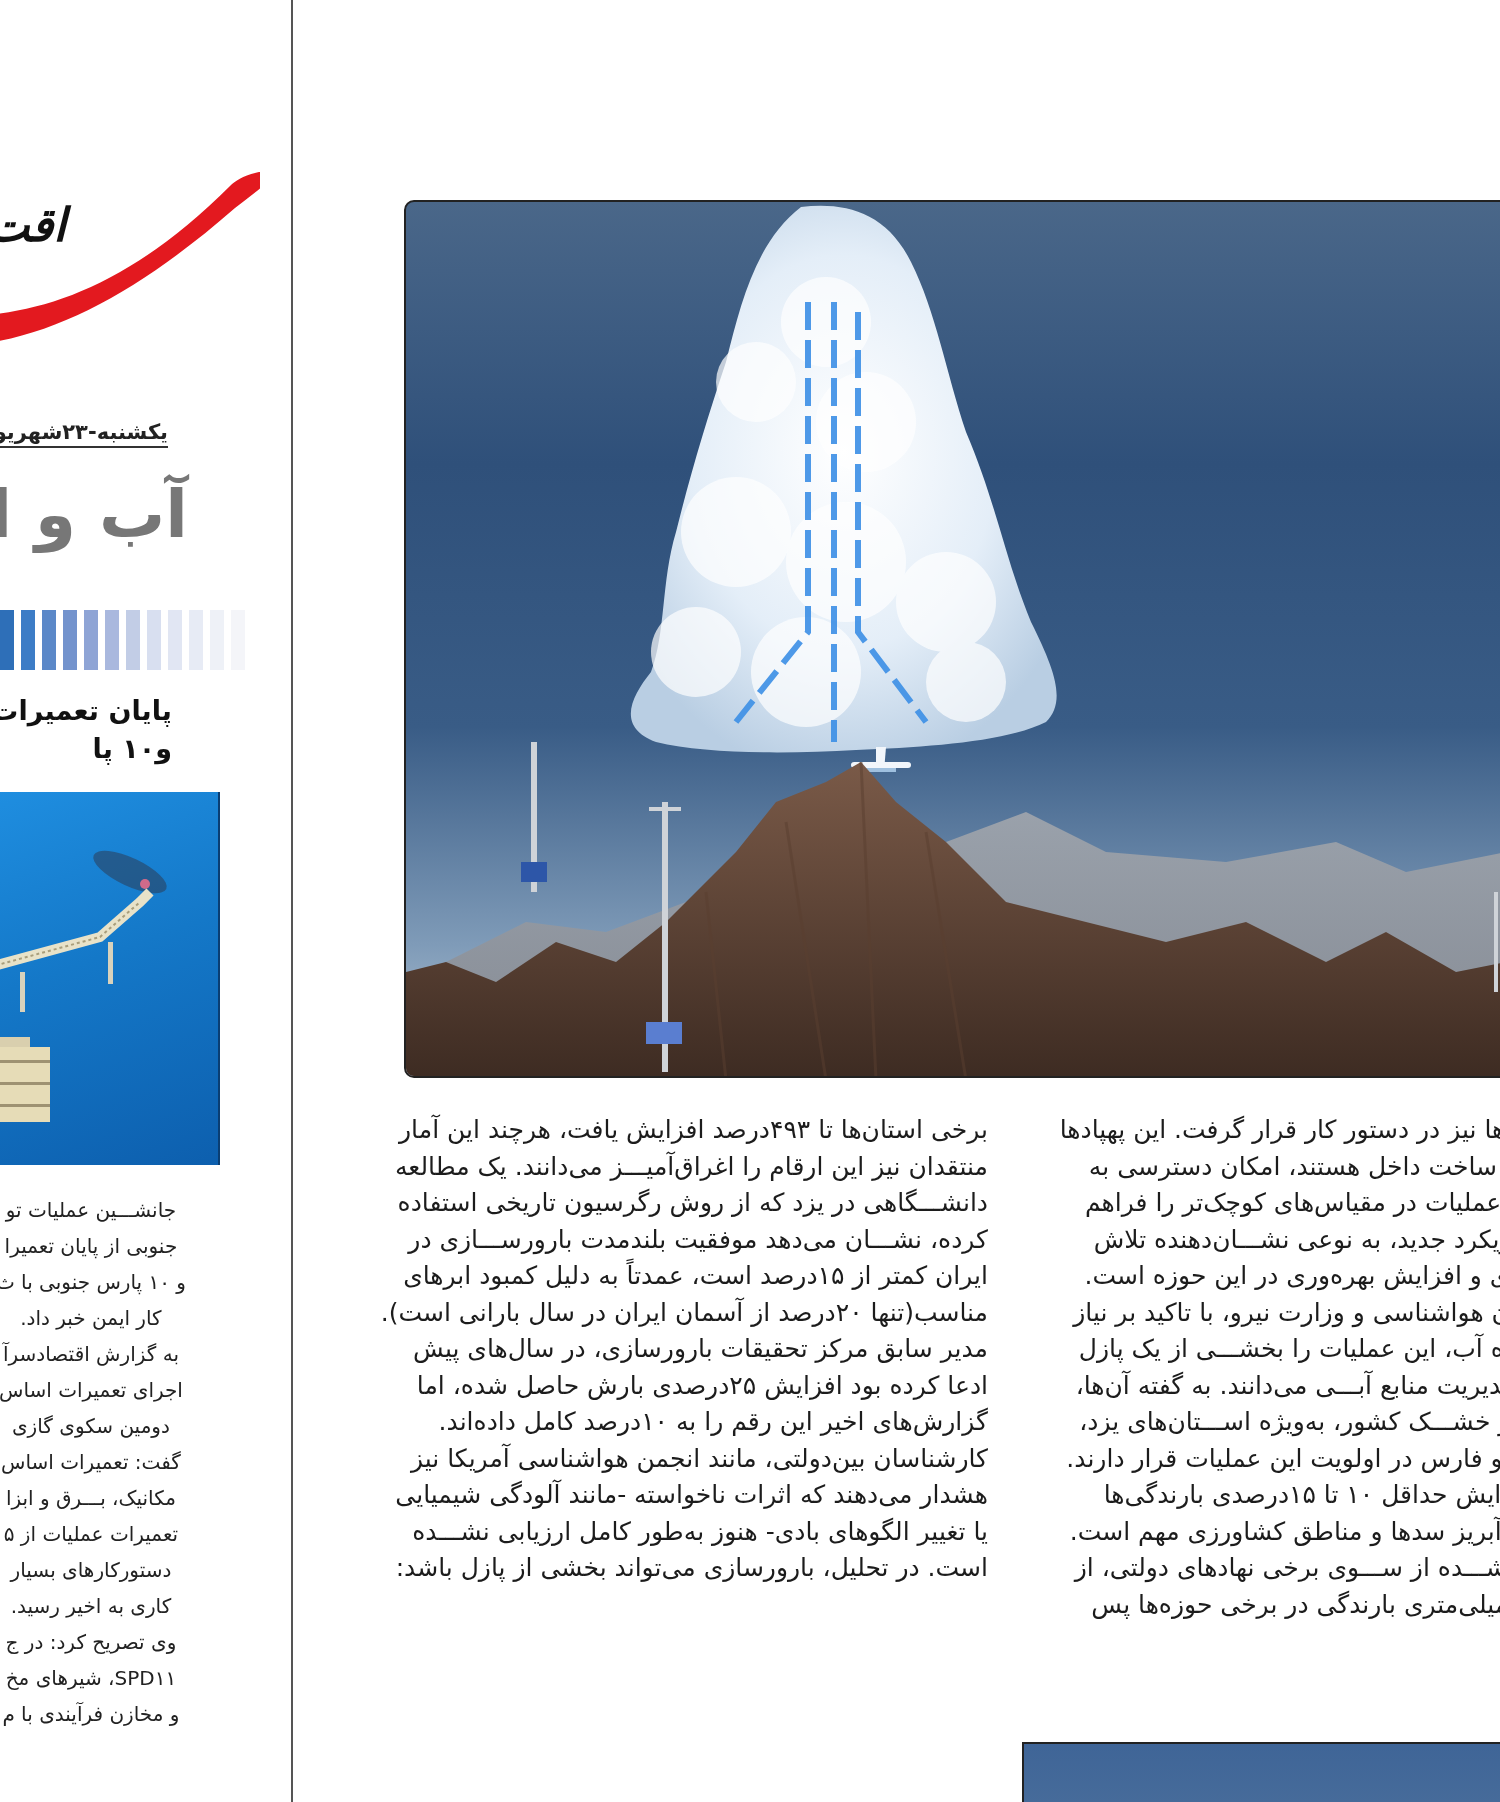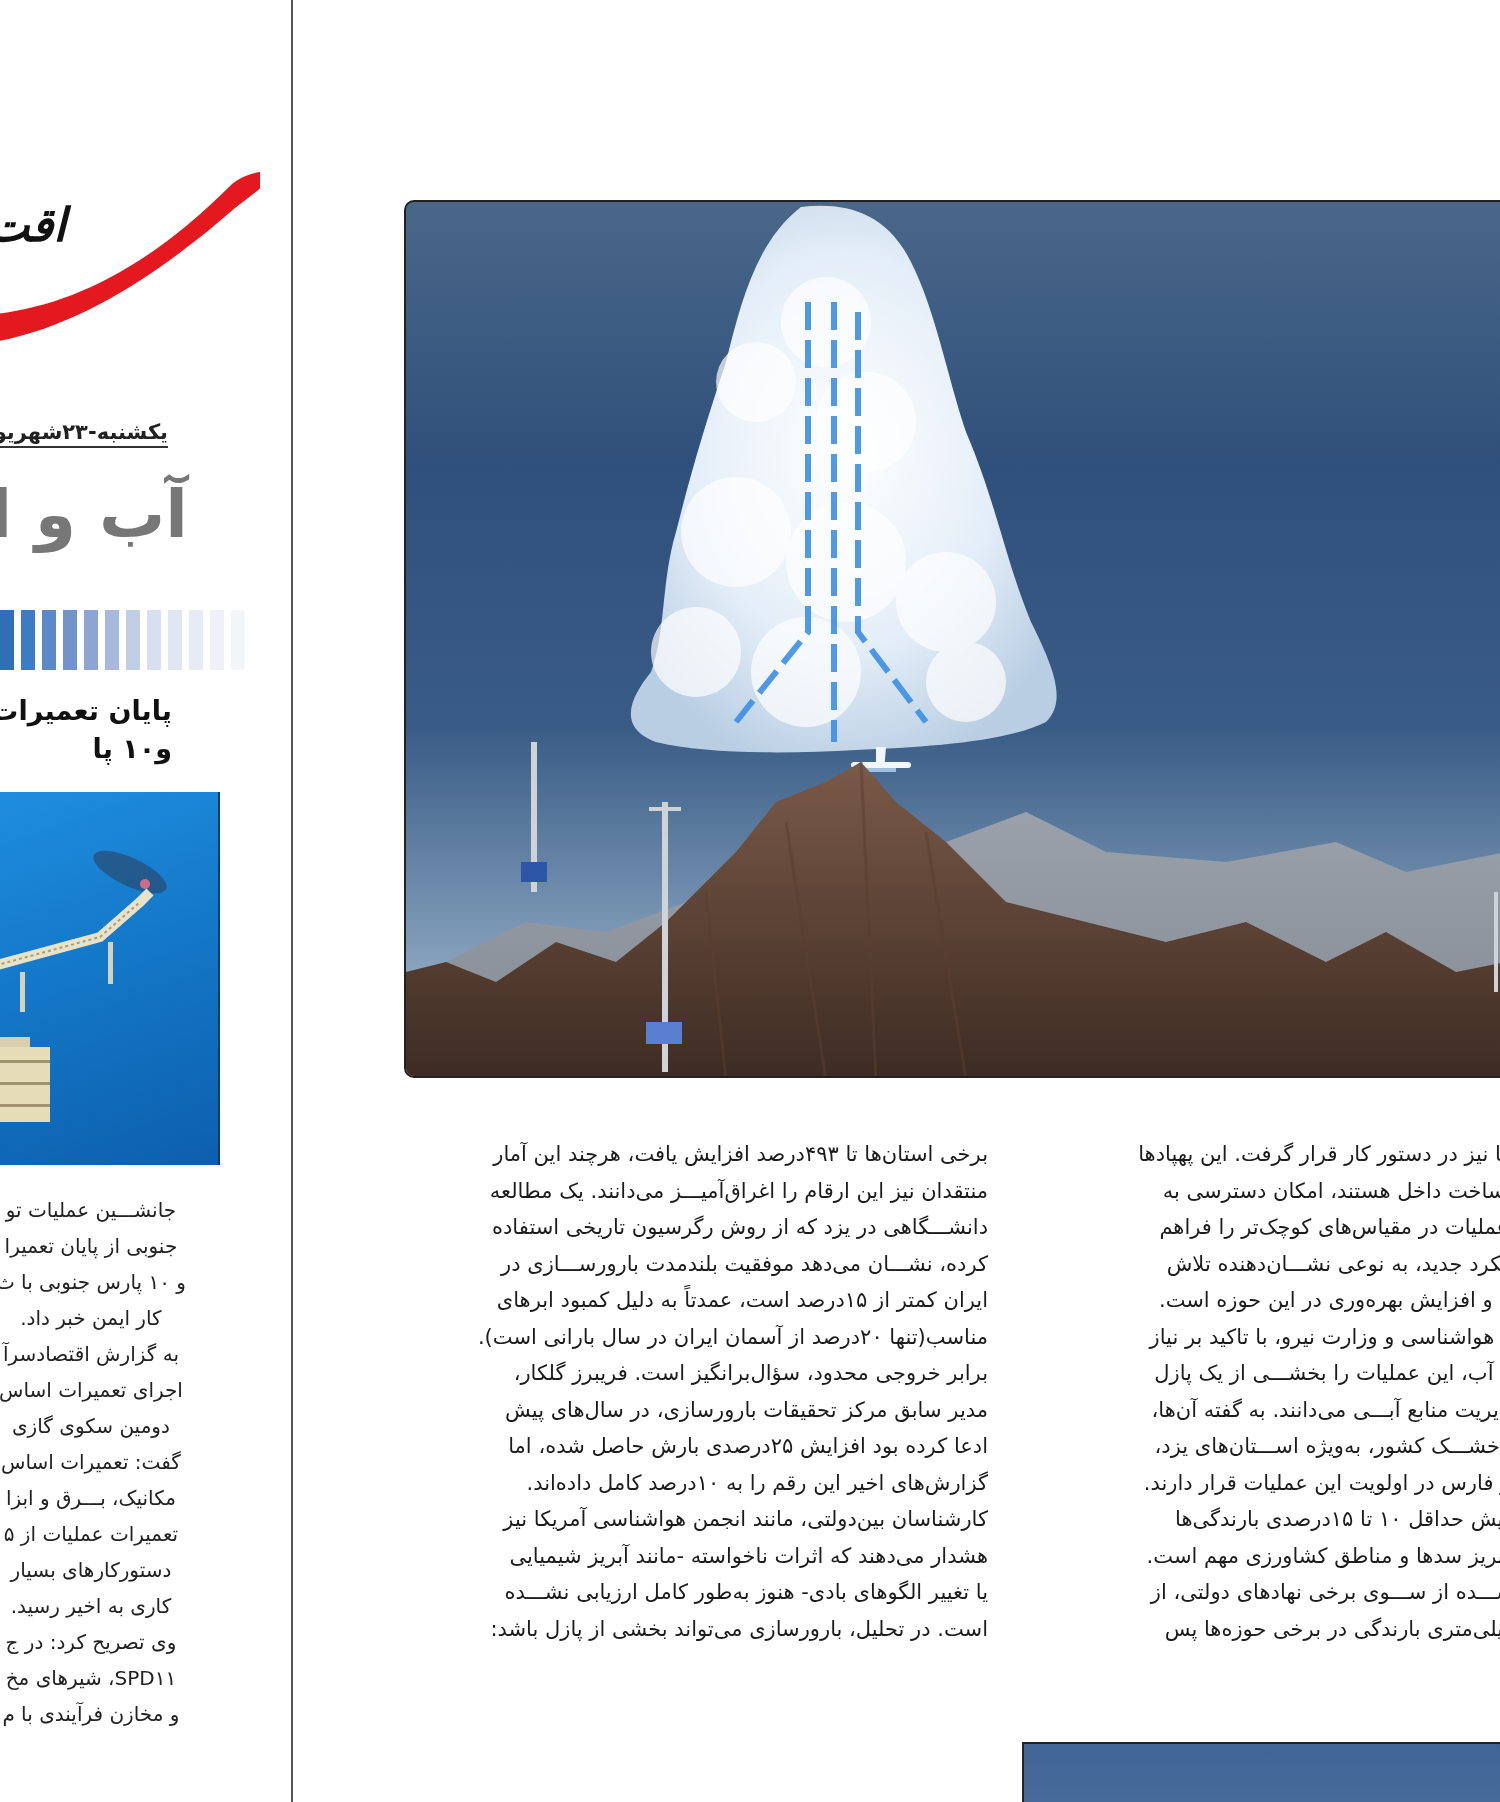--- a/index.html
+++ b/index.html
@@ -26,21 +26,21 @@
     background: linear-gradient(160deg, #1f8ee0 0%, #1478c8 45%, #0d5fae 100%); border-right: 2px solid #0a3e73; }
 
   .left-body { position: absolute; right: 74px; top: 1176px; font-size: 20px; line-height: 36px; direction: rtl; text-align: right; white-space: nowrap; color: #222; }
   .left-body p { margin: 0; text-align: center; }
 
   
   .hero { position: absolute; left: 404px; top: 200px; width: 1100px; height: 878px; border: 2px solid #222; border-radius: 10px 0 0 10px; overflow: hidden;
     background: linear-gradient(180deg, #4a6789 0%, #2f507a 30%, #395c86 60%, #7f9bb8 85%, #b8c8d6 100%); }
 
   
-  .col { position: absolute; top: 1112px; font-size: 21px; line-height: 36.5px; direction: rtl; text-align: justify; text-align-last: right; color: #1c1c1c; white-space: nowrap; margin-top: 24px; }
+  .col { position: absolute; top: 1112px; font-size: 25px; line-height: 36.5px; direction: rtl; text-align: justify; text-align-last: right; color: #1c1c1c; white-space: nowrap; }
   .col p { margin: 0; }
   .col-middle { right: 512px; width: 586px; text-align: right; }
   .col-right { right: 0; width: 500px; text-align: right; overflow: hidden; }
 
   .bottom-photo { position: absolute; left: 1022px; top: 1742px; width: 480px; height: 60px; border: 2px solid #222; border-right: none; border-bottom: none; background: linear-gradient(180deg, #3f6597 0%, #466b9a 100%); }
 </style>
 </head>
 <body>
 
 <div class="left-col">
@@ -178,26 +178,25 @@
   </svg>
 </div>
 
 <div class="col col-middle">
   <p>برخی استان‌ها تا ۴۹۳درصد افزایش یافت، هرچند این آمار</p>
   <p>منتقدان نیز این ارقام را اغراق‌آمیـــز می‌دانند. یک مطالعه</p>
   <p>دانشـــگاهی در یزد که از روش رگرسیون تاریخی استفاده</p>
   <p>کرده، نشـــان می‌دهد موفقیت بلندمدت بارورســـازی در</p>
   <p>ایران کمتر از ۱۵درصد است، عمدتاً به دلیل کمبود ابرهای</p>
   <p>مناسب(تنها ۲۰درصد از آسمان ایران در سال بارانی است).</p>
-  <p>برابر خروجی محدود، سؤال‌برانگیز است. فریبرز گلکار،</p>
   <p>مدیر سابق مرکز تحقیقات بارورسازی، در سال‌های پیش</p>
   <p>ادعا کرده بود افزایش ۲۵درصدی بارش حاصل شده، اما</p>
   <p>گزارش‌های اخیر این رقم را به ۱۰درصد کامل داده‌اند.</p>
   <p>کارشناسان بین‌دولتی، مانند انجمن هواشناسی آمریکا نیز</p>
-  <p>هشدار می‌دهند که اثرات ناخواسته -مانند آبریز شیمیایی</p>
+  <p>هشدار می‌دهند که اثرات ناخواسته -مانند آلودگی شیمیایی</p>
   <p>یا تغییر الگوهای بادی- هنوز به‌طور کامل ارزیابی نشـــده</p>
   <p>است. در تحلیل، بارورسازی می‌تواند بخشی از پازل باشد:</p>
 </div>
 
 <div class="col col-right" style="left:1030px; width:470px; right:auto; height:700px;">
   <div style="position:absolute; left:0; top:0; width:520px; text-align:left; direction:rtl;">
     <p style="text-align:left;">پهپادها نیز در دستور کار قرار گرفت. این پهپادها</p>
     <p style="text-align:left;">شود ساخت داخل هستند، امکان دسترسی به</p>
     <p style="text-align:left;">تر و عملیات در مقیاس‌های کوچک‌تر را فراهم</p>
     <p style="text-align:left;">ن رویکرد جدید، به نوعی نشـــان‌دهنده تلاش</p>

